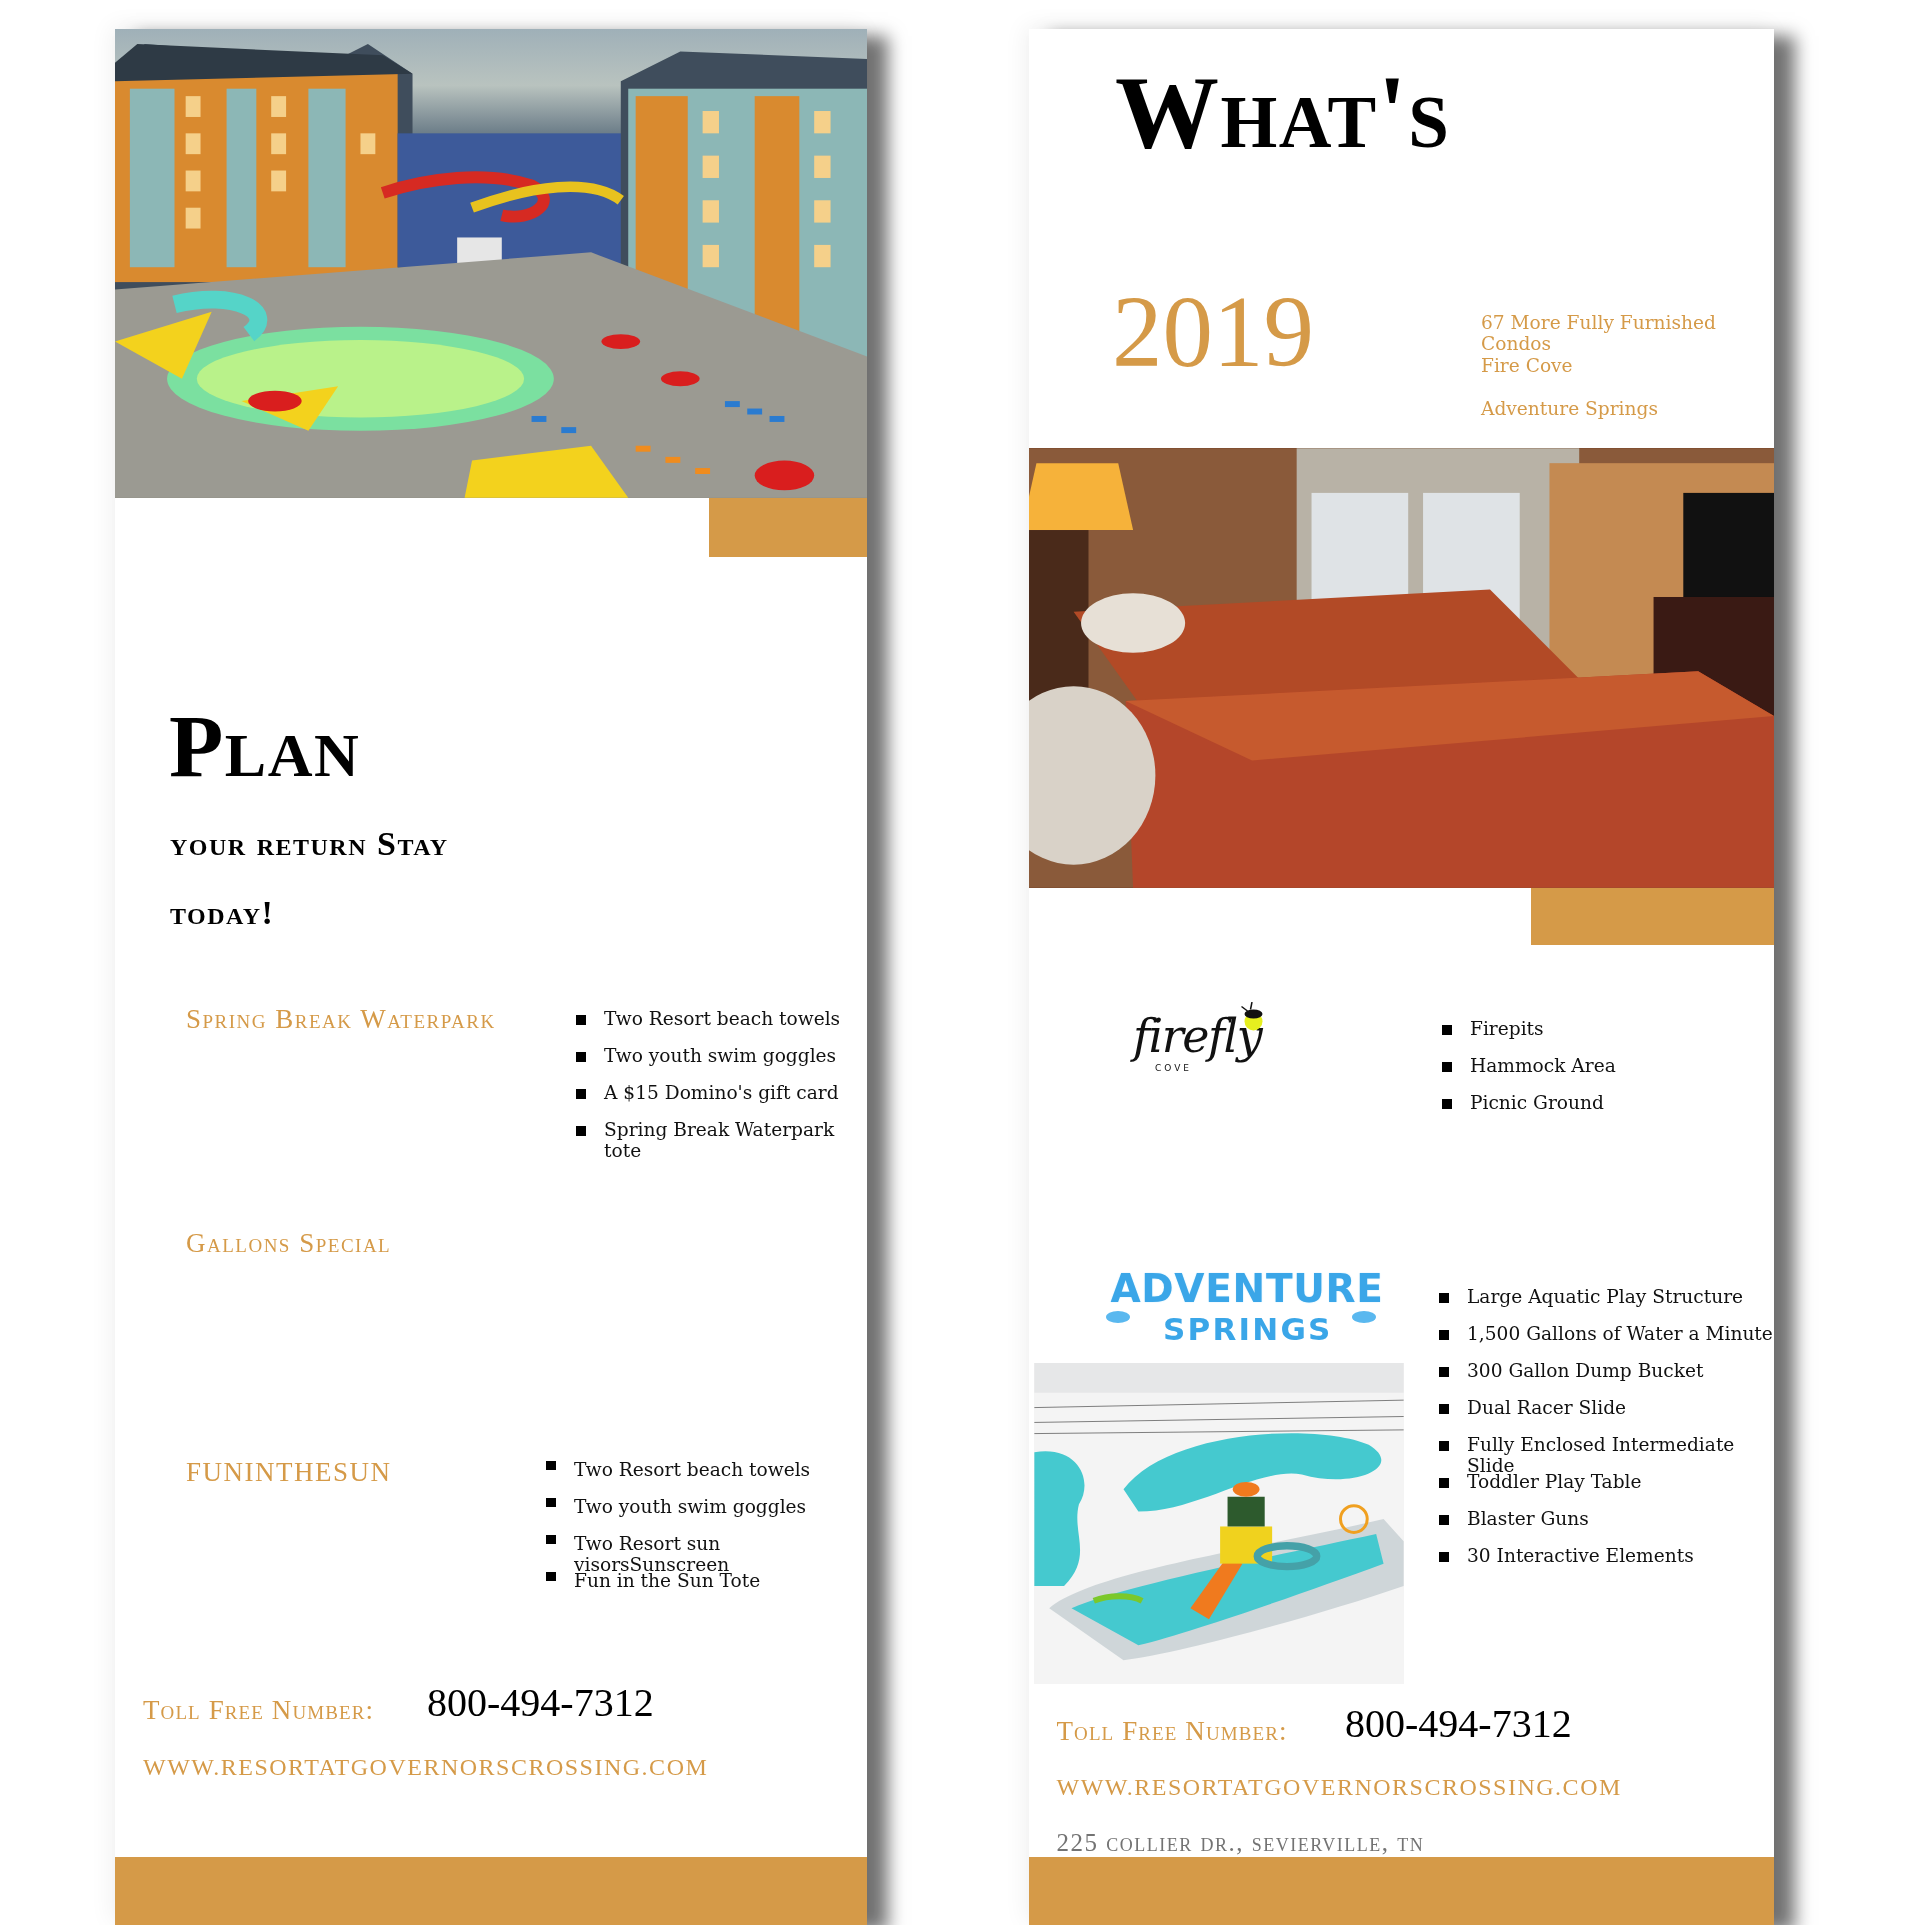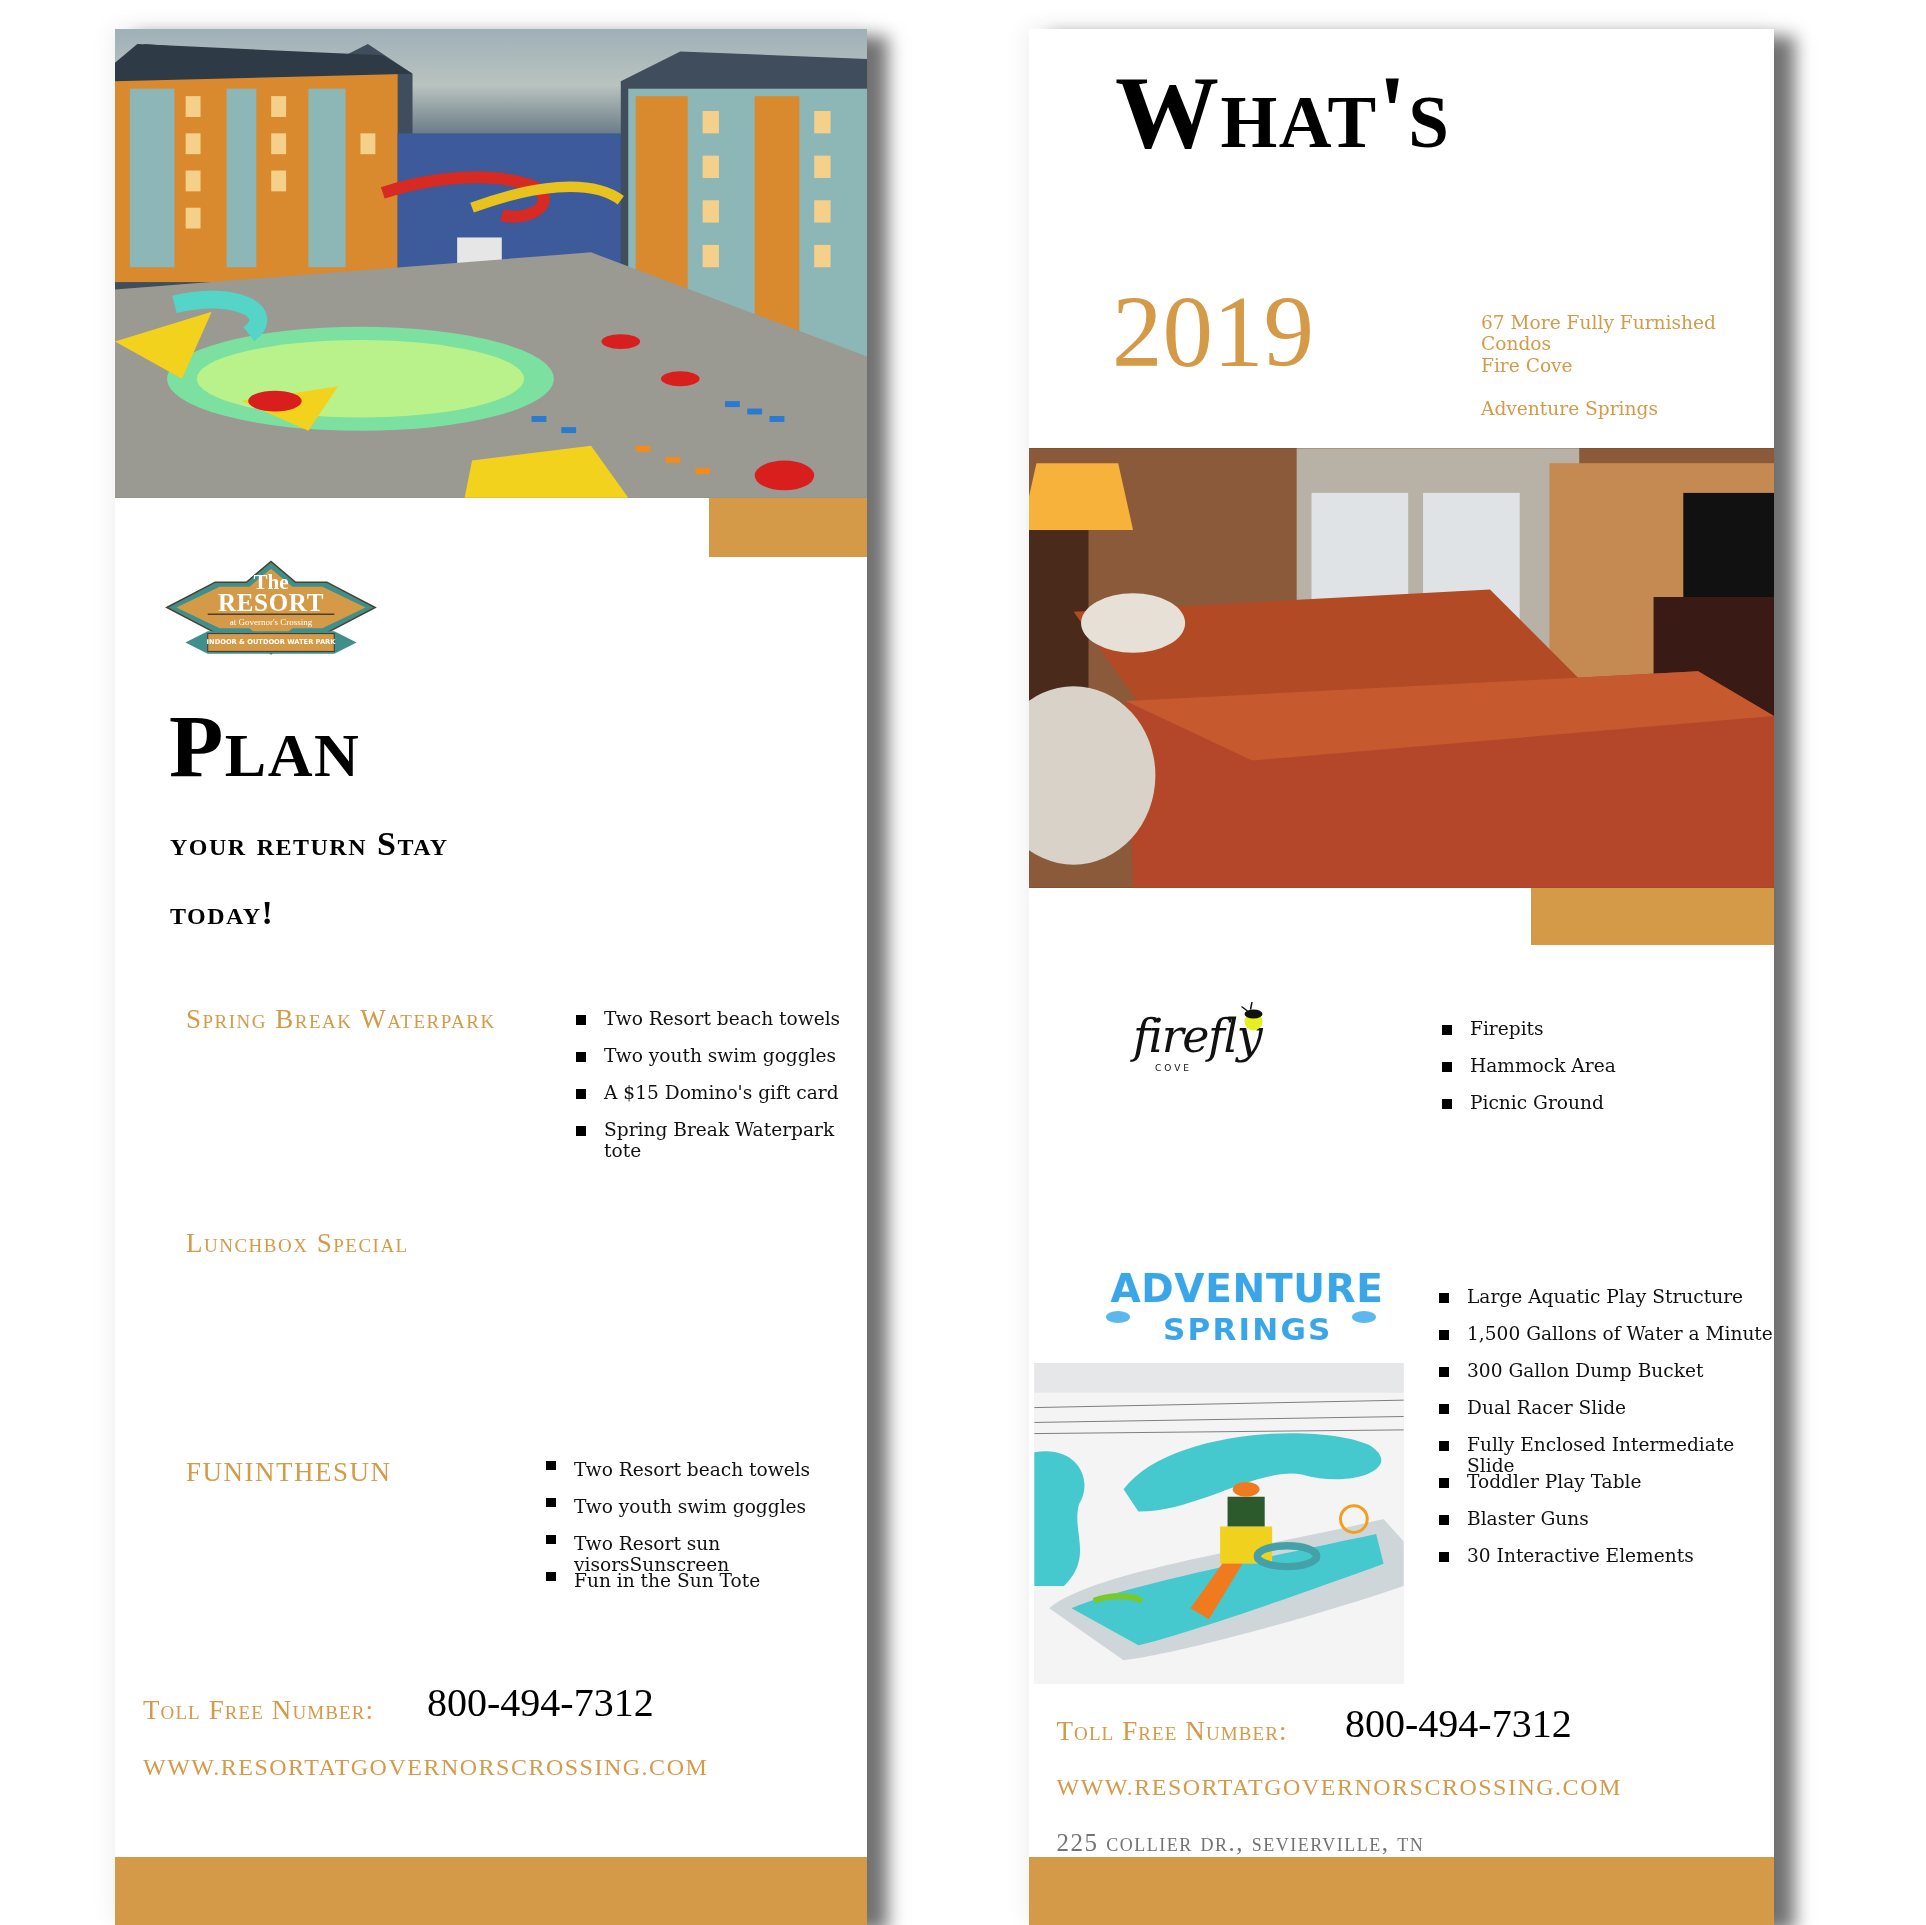--- a/index.html
+++ b/index.html
@@ -93,47 +93,34 @@
         </g>
       <g fill="#f08c1e">
           <rect x="700" y="560" width="20" height="8"></rect>
           <rect x="740" y="575" width="20" height="8"></rect>
           <rect x="780" y="590" width="20" height="8"></rect>
         </g>
     </svg>
   </div>
   <div class="gold" style="left:594px;top:469px;width:158px;height:59px;"></div>
 
-  <div style="position:absolute;left:48px;top:513px;width:216px;height:134px;">
-    <svg width="216" height="134" viewBox="0 0 290 180">
-      <polygon points="5,88 70,54 112,54 145,26 178,54 220,54 285,88 220,122 178,122 145,150 112,122 70,122" fill="#3f8f8a" stroke="#4b3f33" stroke-width="2"></polygon>
-      <polygon points="18,88 76,60 116,60 145,36 174,60 214,60 272,88 214,116 174,116 145,140 116,116 76,116" fill="#d59a48"></polygon>
-      <line x1="60" y1="97" x2="230" y2="97" stroke="#4b3f33" stroke-width="2"></line>
-      <polygon points="30,135 60,120 230,120 260,135 230,150 60,150" fill="#3f8f8a"></polygon>
-      <rect x="60" y="123" width="170" height="24" fill="#d59a48" stroke="#4b3f33" stroke-width="1.5"></rect>
-    </svg>
-    <div style="position:absolute;left:0;width:216px;top:30px;text-align:center;color:#fff;font-weight:bold;font-size:21px;line-height:21px;">The</div>
-    <div style="position:absolute;left:0;width:216px;top:48px;text-align:center;color:#fff;font-weight:bold;font-size:25px;line-height:25px;letter-spacing:0.7px;">RESORT</div>
-    <div style="position:absolute;left:0;width:216px;top:75px;text-align:center;color:#fff;font-size:9px;">at Governor's Crossing</div>
-    <div style="position:absolute;left:0;width:216px;top:96px;text-align:center;color:#fff;font-weight:bold;font-size:6.7px;font-family:'DejaVu Sans',sans-serif;">INDOOR &amp; OUTDOOR WATER PARK</div>
-  </div>
 
   <div class="heading-big" style="left:54px;top:673px;font-size:89px;line-height:89px;">Plan</div>
   <div class="heading-big" style="left:55px;top:796px;font-size:34px;line-height:37px;letter-spacing:1.5px;">your return Stay</div>
   <div class="heading-big" style="left:55px;top:865px;font-size:34px;line-height:37px;letter-spacing:1.5px;">today!</div>
 
   <div class="sec-title" style="left:71px;top:975px;">Spring Break Waterpark</div>
   <ul class="bl" style="left:461px;top:979px;">
     <li style="font-size:18.6px;height:37px;"><span class="sq" style="top:7.4px;"></span><span>Two Resort beach towels</span></li>
     <li style="font-size:18.6px;height:37px;"><span class="sq" style="top:7.4px;"></span><span>Two youth swim goggles</span></li>
     <li style="font-size:18.6px;height:37px;"><span class="sq" style="top:7.4px;"></span><span>A $15 Domino's gift card</span></li>
     <li style="font-size:18.6px;height:37px;"><span class="sq" style="top:7.4px;"></span><span>Spring Break Waterpark tote</span></li>
   </ul>
 
-  <div class="sec-title" style="left:71px;top:1199px;">Lunchbox Special</div>
+  <div class="sec-title" style="left:71px;top:1199px;">Gallons Special</div>
 
   <div class="sec-title" style="left:71px;top:1428px;font-variant:normal;">FUNINTHESUN</div>
   <ul class="bl" style="left:431px;top:1430px;">
     <li style="font-size:18.6px;height:37px;"><span class="sq" style="top:1.5px;"></span><span>Two Resort beach towels</span></li>
     <li style="font-size:18.6px;height:37px;"><span class="sq" style="top:1.5px;"></span><span>Two youth swim goggles</span></li>
     <li style="font-size:18.6px;height:37px;"><span class="sq" style="top:1.5px;"></span><span>Two Resort sun visorsSunscreen</span></li>
     <li style="font-size:18.6px;height:37px;"><span class="sq" style="top:1.5px;"></span><span>Fun in the Sun Tote</span></li>
   </ul>
 
   <div class="toll-label" style="left:28px;top:1666px;">Toll Free Number:</div>

